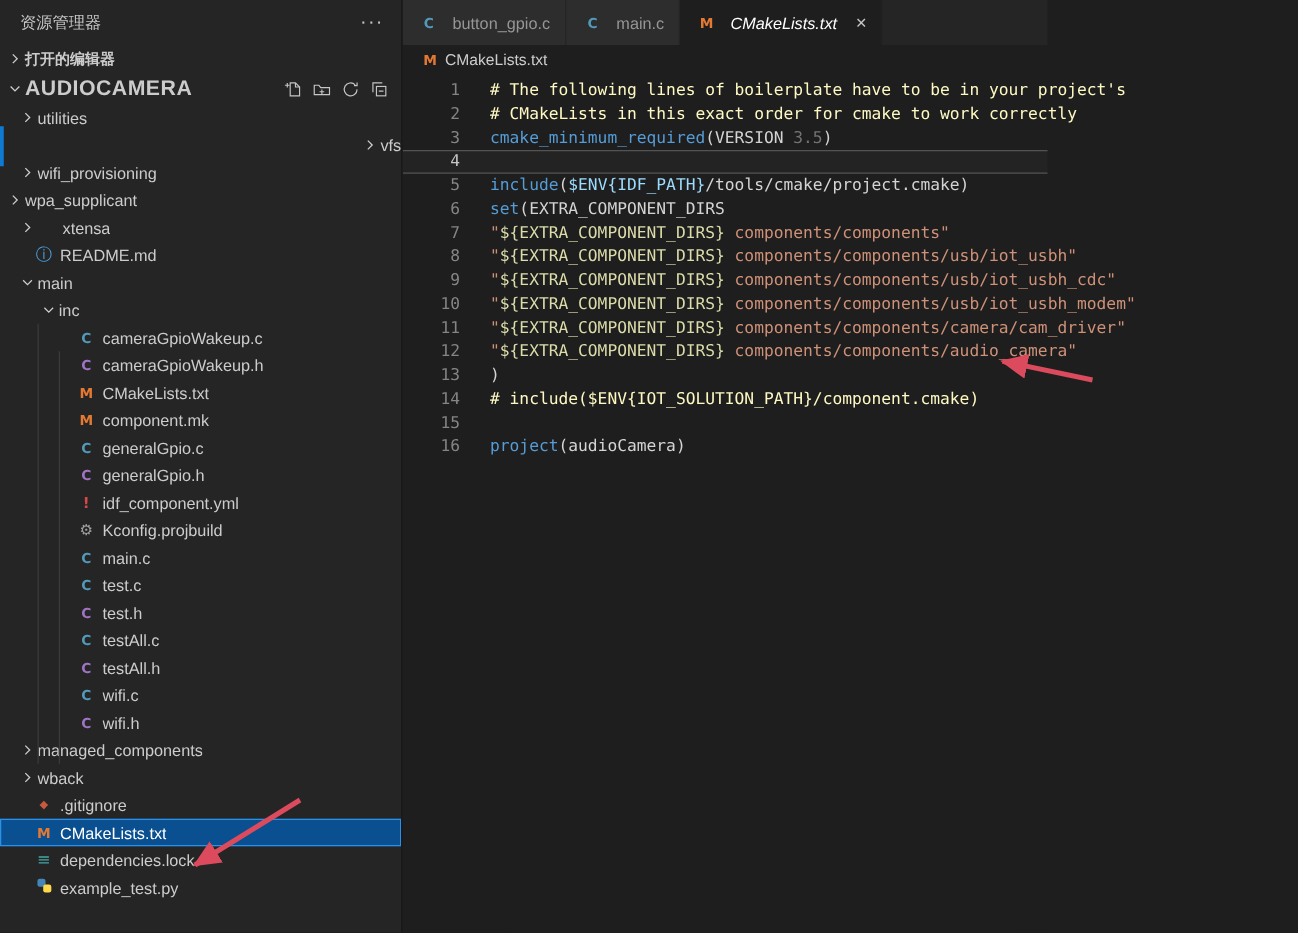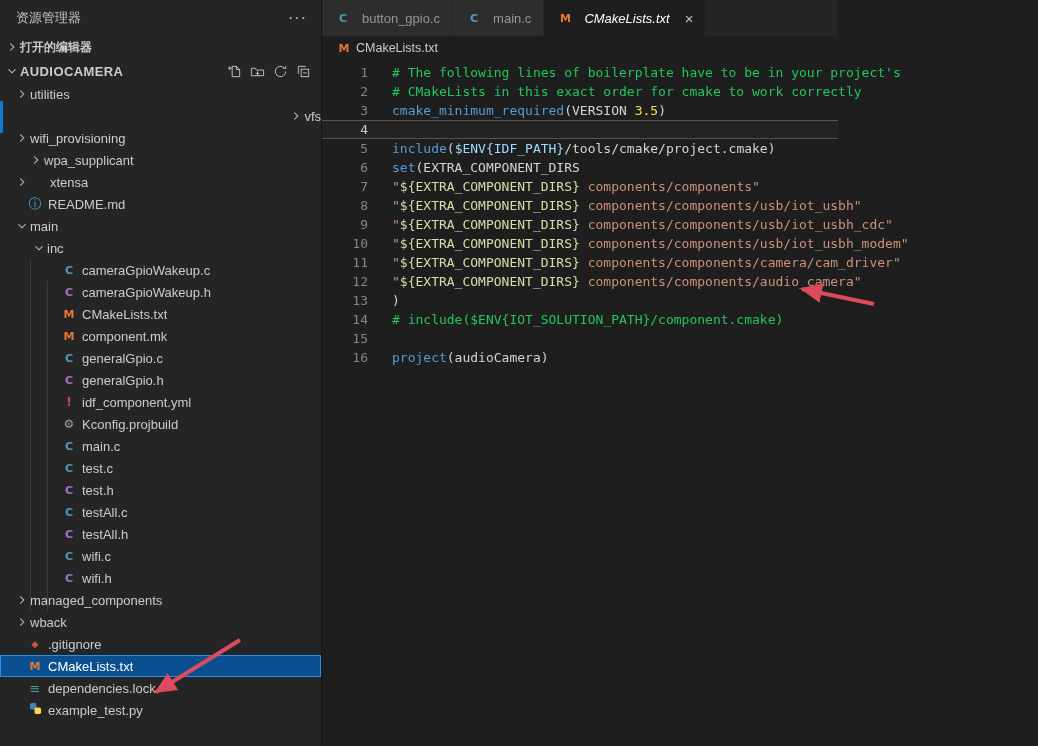--- a/index.html
+++ b/index.html
@@ -8,21 +8,21 @@
 
   
   .sidebar{width:321px;min-width:321px;background:#252526;color:#cccccc;position:relative;
     border-right:1px solid #161616;display:flex;flex-direction:column;overflow:hidden;}
   .sidebar-header{height:35px;display:flex;align-items:center;justify-content:space-between;
     padding:0 14px 0 16px;font-size:13px;color:#c5c5c5;flex:0 0 35px;}
   .more{font-size:16px;letter-spacing:1px;color:#c5c5c5;cursor:pointer;}
   .subheader{height:24px;flex:0 0 24px;display:flex;align-items:center;font-weight:bold;
     font-size:12px;color:#cccccc;cursor:pointer;padding-left:4px;}
   .subheader .chev{flex:0 0 16px;}
-  .section-title{letter-spacing:.4px;font-size:13px;}
+  .section-title{letter-spacing:.4px;font-size:17px;}
   .actions{margin-left:auto;display:flex;gap:7px;padding-right:10px;}
   .acticon{width:16px;height:16px;display:inline-flex;align-items:center;justify-content:center;cursor:pointer;}
   .acticon svg{width:15px;height:15px;}
 
   .tree{position:relative;flex:1;overflow:hidden;}
   .guide{position:absolute;width:1px;background:#3b3b3b;}
   .trow{height:22px;display:flex;align-items:center;font-size:13px;cursor:pointer;white-space:nowrap;color:#cccccc;}
   .trow.selected{background:#0a4f8f;outline:1px solid #2a90e8;outline-offset:-1px;color:#ffffff;}
   .chev{width:16px;height:16px;flex:0 0 16px;display:inline-flex;align-items:center;justify-content:center;}
   .chev svg{width:14px;height:14px;}
@@ -49,22 +49,22 @@
   .breadcrumb{height:24px;flex:0 0 24px;display:flex;align-items:center;padding-left:14px;
     font-size:12.5px;color:#cccccc;gap:4px;}
   .breadcrumb .fi{flex:0 0 16px;width:16px;margin-right:0;}
   .code{flex:1;font-family:"DejaVu Sans Mono","Liberation Mono",monospace;font-size:13px;
     line-height:19px;padding-top:3px;color:#d4d4d4;position:relative;}
   .crow{display:flex;height:19px;white-space:pre;}
   .crow.cur{box-shadow:inset 0 1px 0 rgba(255,255,255,.22),inset 0 -1px 0 rgba(255,255,255,.22);
     background:rgba(255,255,255,.025);}
   .crow.cur .ln{color:#c6c6c6;}
   .ln{width:46px;flex:0 0 46px;text-align:right;color:#858585;padding-right:24px;user-select:none;}
-  .tok-comment{color:#22c55e}.tok-keyword{color:#569cd6}.tok-var{color:#9cdcfe}
-  .tok-interp{color:#dcdcaa}.tok-string{color:#ce9178}.tok-number{color:#fde047}.tok-plain{color:#d4d4d4}
+  .tok-comment{color:#fef9c3}.tok-keyword{color:#569cd6}.tok-var{color:#9cdcfe}
+  .tok-interp{color:#dcdcaa}.tok-string{color:#ce9178}.tok-number{color:#737373}.tok-plain{color:#d4d4d4}
 
   #arrows{position:absolute;left:0;top:0;width:1038px;height:746px;pointer-events:none;z-index:40;}
 </style>
 </head>
 <body>
 
 <div class="app">
 
   <aside class="sidebar">
     <div class="indicator"></div>
@@ -140,21 +140,21 @@
           <span class="tlabel">vfs</span>
         </div>
         <div class="trow" style="padding-left: 14px;">
           <span class="chev">
             <svg viewBox="0 0 16 16">
               <path d="M6 4l4 4-4 4" fill="none" stroke="#cccccc" stroke-width="1.2"></path>
             </svg>
           </span>
           <span class="tlabel">wifi_provisioning</span>
         </div>
-        <div class="trow" style="padding-left: 28px;">
+        <div class="trow" style="padding-left: 4px;">
           <span class="chev">
             <svg viewBox="0 0 16 16">
               <path d="M6 4l4 4-4 4" fill="none" stroke="#cccccc" stroke-width="1.2"></path>
             </svg>
           </span>
           <span class="tlabel">wpa_supplicant</span>
         </div>
         <div class="trow" style="padding-left: 14px; gap: 20px;">
           <span class="chev">
             <svg viewBox="0 0 16 16">

